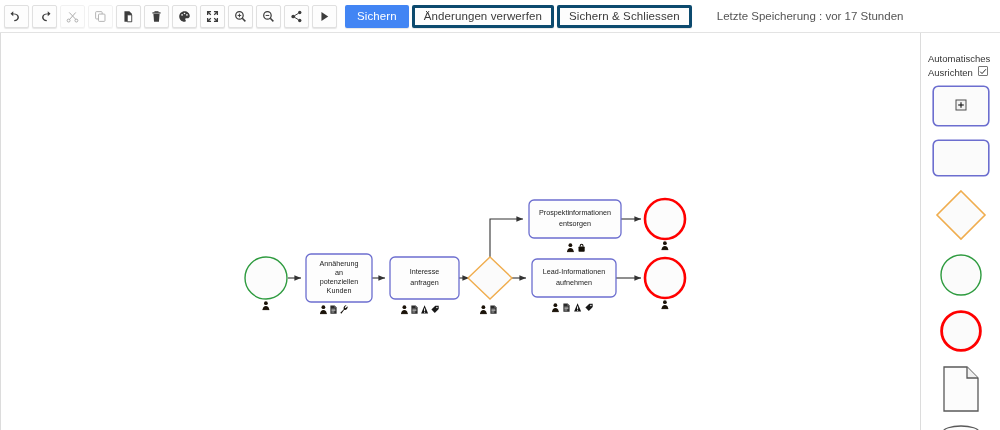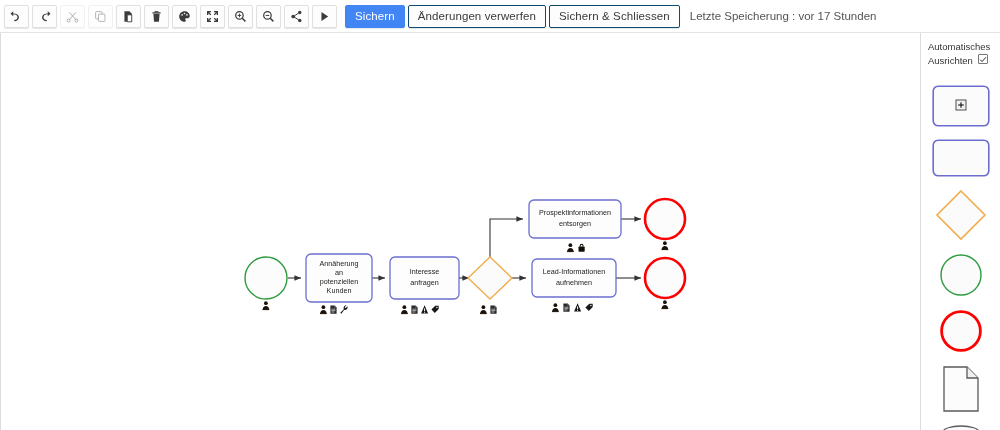--- a/index.html
+++ b/index.html
@@ -30,34 +30,34 @@
     cursor: pointer;
     flex: 0 0 auto;
     color: #3c3c3c;
   }
   .tbtn svg { display:block; }
   .tbtn.disabled { opacity: .42; }
 
   .textbtn {
     height: 23px;
     background: #fdfdfd;
-    border: 1px solid #0c4a6e;
+    border: 3px solid #0c4a6e;
     border-radius: 2px;
     box-shadow: 0 1px 1px rgba(0,0,0,.10);
     display: flex; align-items: center; justify-content: center;
     padding: 0 9px;
     font-size: 11.5px; color: #3a3a3a; white-space: nowrap;
     cursor: pointer; flex: 0 0 auto;
     letter-spacing: .1px;
   }
   .textbtn.primary {
     background: #4285f4; border-color: #4285f4; color: #ffffff;
   }
   .savedtext {
-    font-size: 11.5px; color: #555; margin-left: 7px; white-space: nowrap;
+    font-size: 11.5px; color: #555; margin-left: 22px; white-space: nowrap;
   }
   .tbsep { width: 2px; }
 
   
   .canvas {
     position: absolute; left: 0; top: 33px;
     width: 921px; height: 397px;
     background: #ffffff;
     border-left: 1px solid #dcdcdc;
     border-right: 1px solid #dcdcdc;
@@ -71,21 +71,21 @@
   }
 
   
   .rightpanel {
     position: absolute; left: 922px; top: 33px;
     width: 78px; height: 397px;
     background: #ffffff;
   }
   .autoalign {
     padding: 7px 0 0 6px;
-    font-size: 9.5px; color: #333; line-height: 14px;
+    font-size: 9.5px; color: #333; line-height: 14px; margin-top: 12px;
   }
   .autoalign .row2 { display: flex; align-items: flex-start; gap: 5px; }
   .chk {
     width: 10px; height: 10px; border: 1px solid #777; border-radius: 1px;
     display: inline-flex; align-items: center; justify-content: center;
     background: #fff;
   }
   .chk svg { display:block; }
 
   .palette {

